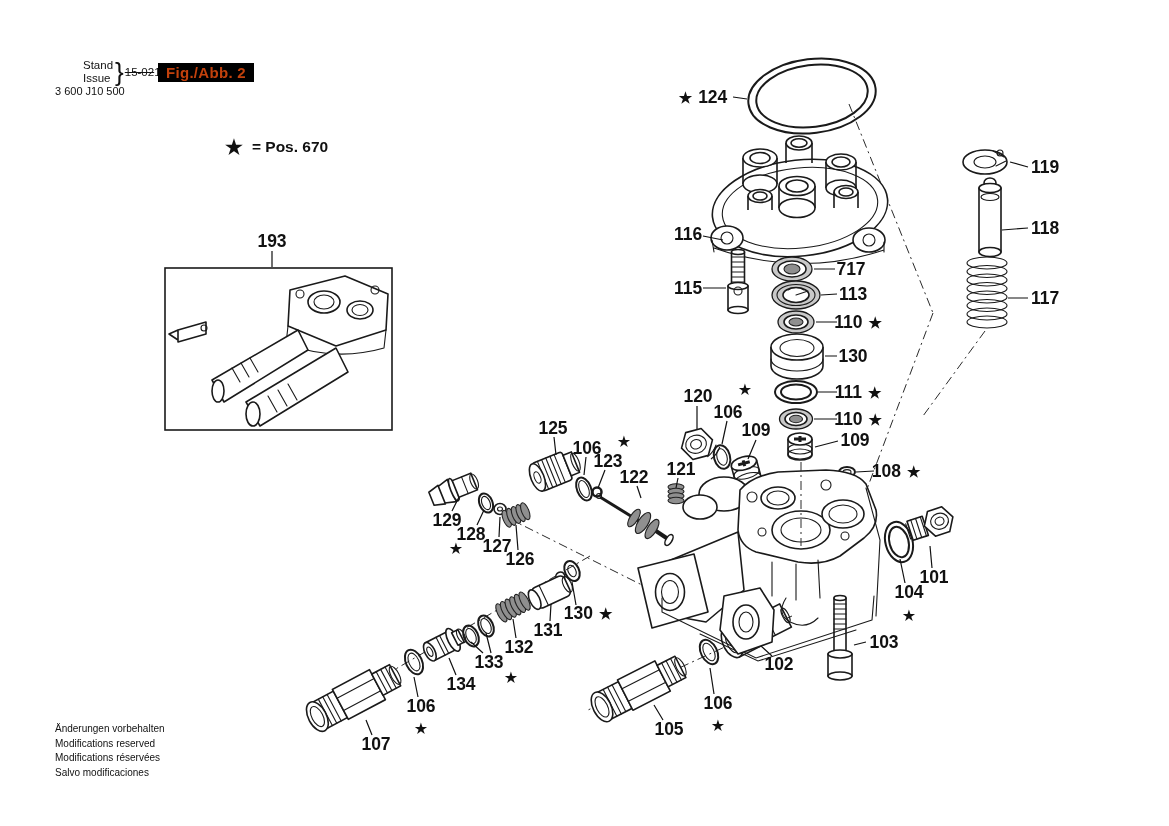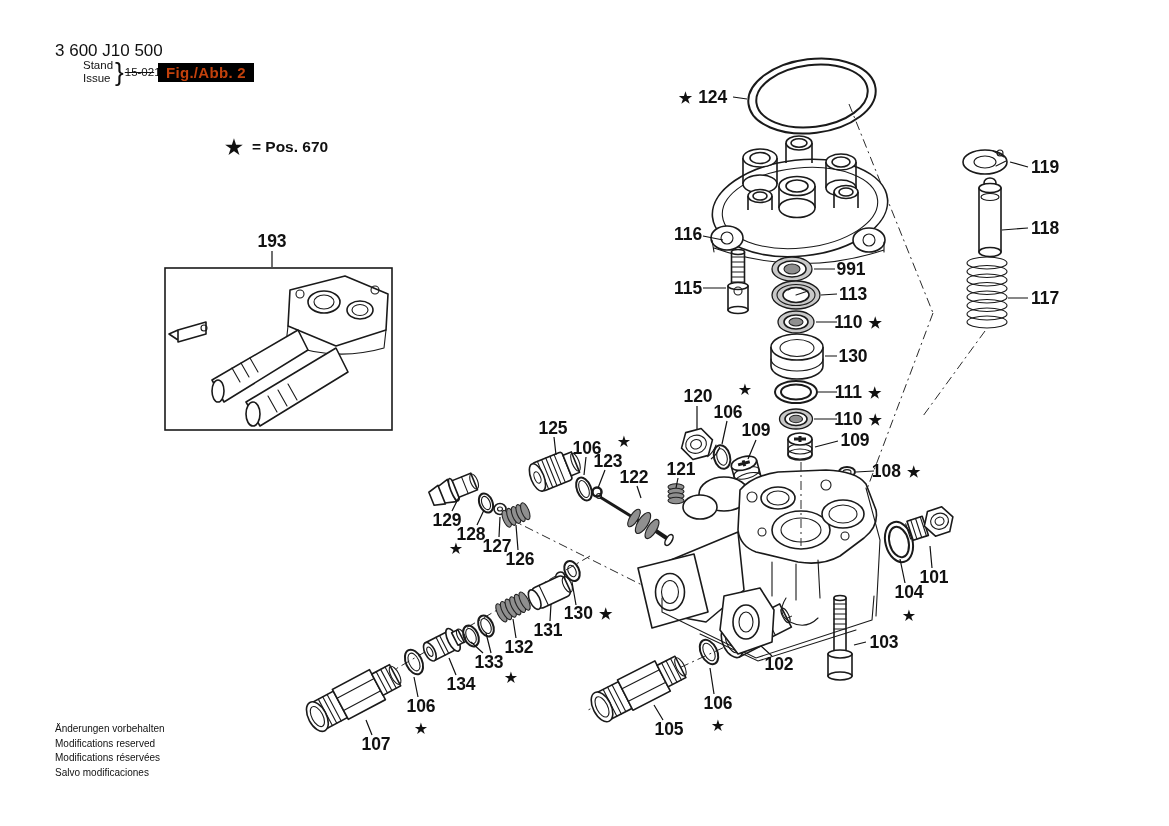--- a/index.html
+++ b/index.html
@@ -12,21 +12,21 @@
   .fg{stroke:#1a1a1a;stroke-width:1.3;fill:#c9c9c9;}
   .dk{stroke:#222;stroke-width:1.1;fill:#8f8f8f;}
   .th{stroke:#1a1a1a;stroke-width:1.1;fill:none;stroke-linecap:round;}
   .dd{stroke:#2a2a2a;stroke-width:1;stroke-dasharray:9 4 2 4;fill:none;}
   .ld{stroke:#111;stroke-width:1.2;fill:none;}
   
   .plabel{position:absolute;transform:translate(-50%,-50%);display:flex;align-items:center;gap:6px;
           font-weight:bold;font-size:17.5px;white-space:nowrap;}
   .plabel .st{font-size:15px;line-height:1;}
   .pstar{position:absolute;transform:translate(-50%,-50%);font-size:16px;line-height:1;}
-  .type-number{position:absolute;font-size:17px;}
+  .type-number{position:absolute;font-size:11px;margin-top:44px;}
   .revision{position:absolute;display:flex;align-items:center;font-size:11.5px;line-height:13px;margin-left:28px;}
   .revision .labels{display:flex;flex-direction:column;}
   .revision .brace{font-size:26px;font-weight:300;margin:0 1px 0 2px;line-height:26px;}
   .revision .values{display:flex;flex-direction:row;}
   .strike{text-decoration:line-through;}
   .figbox{position:absolute;background:#000;color:#c2410c;font-weight:bold;font-size:15px;
           padding:1px 8px;letter-spacing:0.3px;}
   .legend{position:absolute;display:flex;align-items:center;gap:9px;font-weight:bold;font-size:15.5px;}
   .legend .st{font-size:20px;line-height:1;}
   .footer{position:absolute;font-size:10px;line-height:14.5px;display:flex;flex-direction:column;}
@@ -427,21 +427,21 @@
     </div>
 
 <div class="plabel" style="left:688px;top:234px">
       <span>116</span>
     </div>
 <div class="plabel" style="left:688px;top:288px">
       <span>115</span>
     </div>
 
 <div class="plabel" style="left:851px;top:269px">
-      <span>991</span>
+      <span>717</span>
     </div>
 <div class="plabel" style="left:853px;top:294px">
       <span>113</span>
     </div>
 <div class="plabel" style="left:858px;top:322px">
       <span>110</span>
       <span class="st">★</span>
     </div>
 <div class="plabel" style="left:853px;top:356px">
       <span>130</span>

